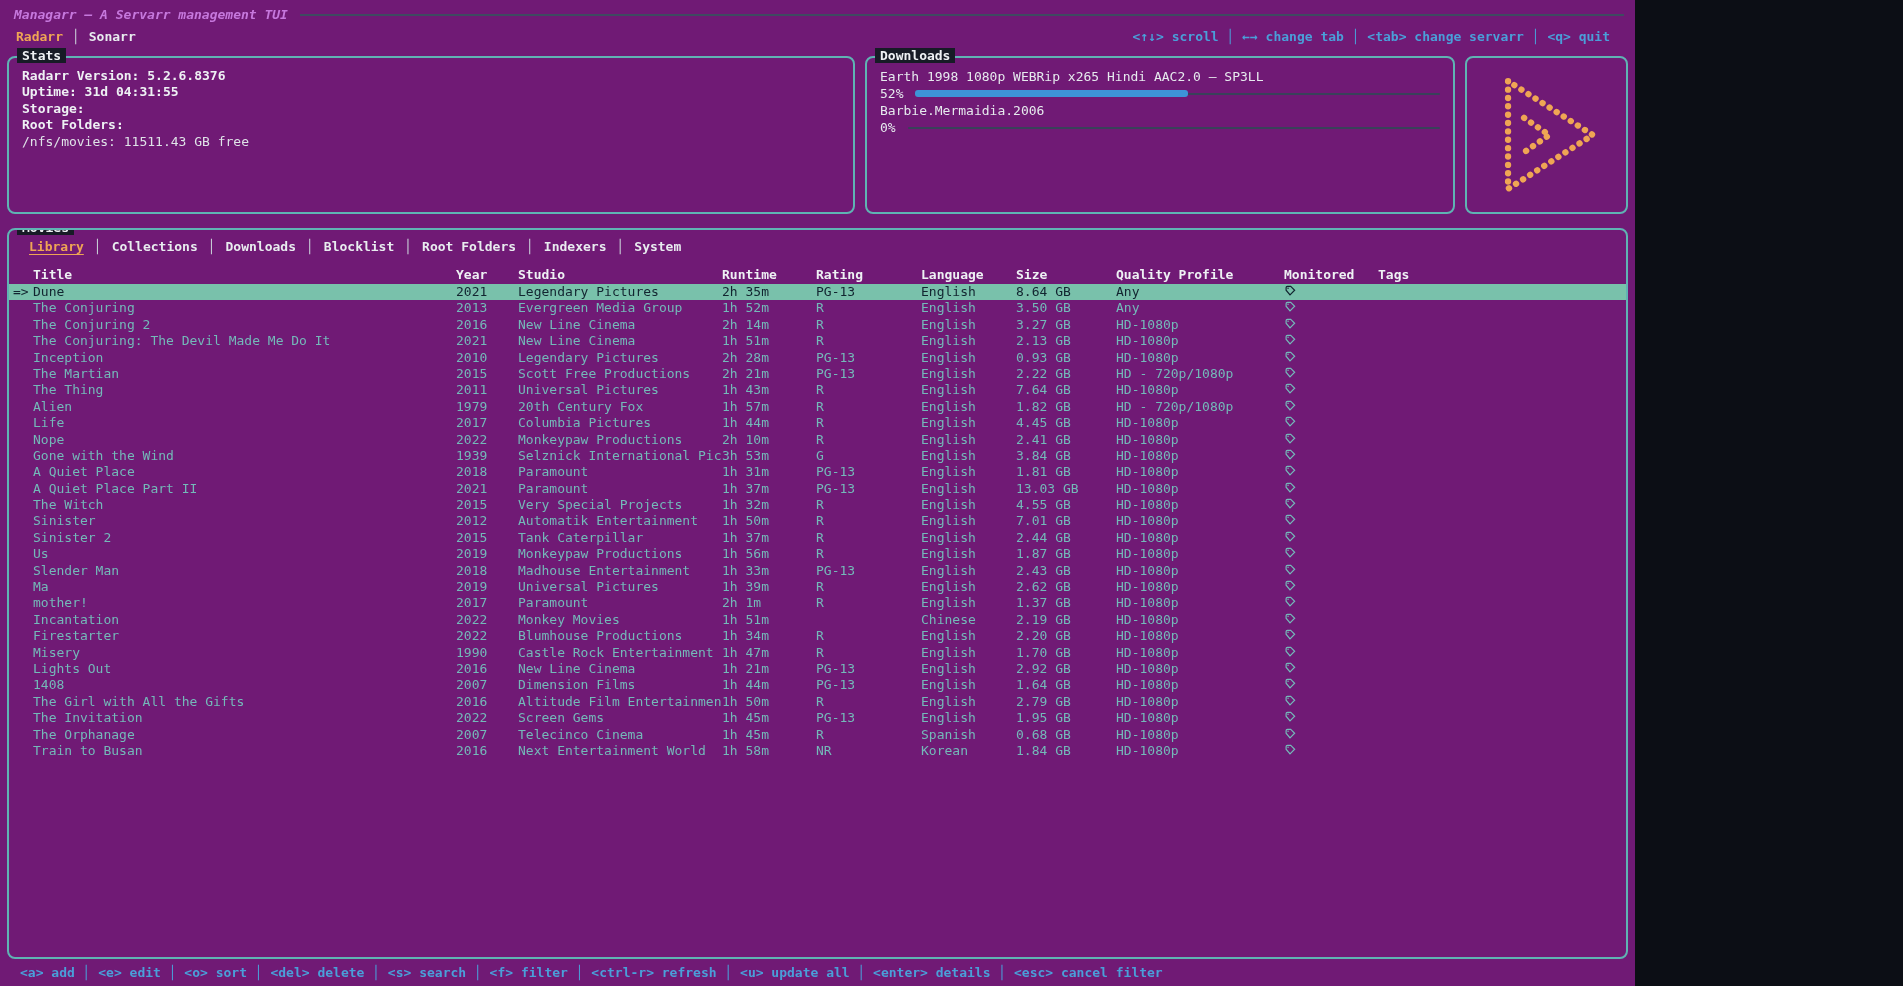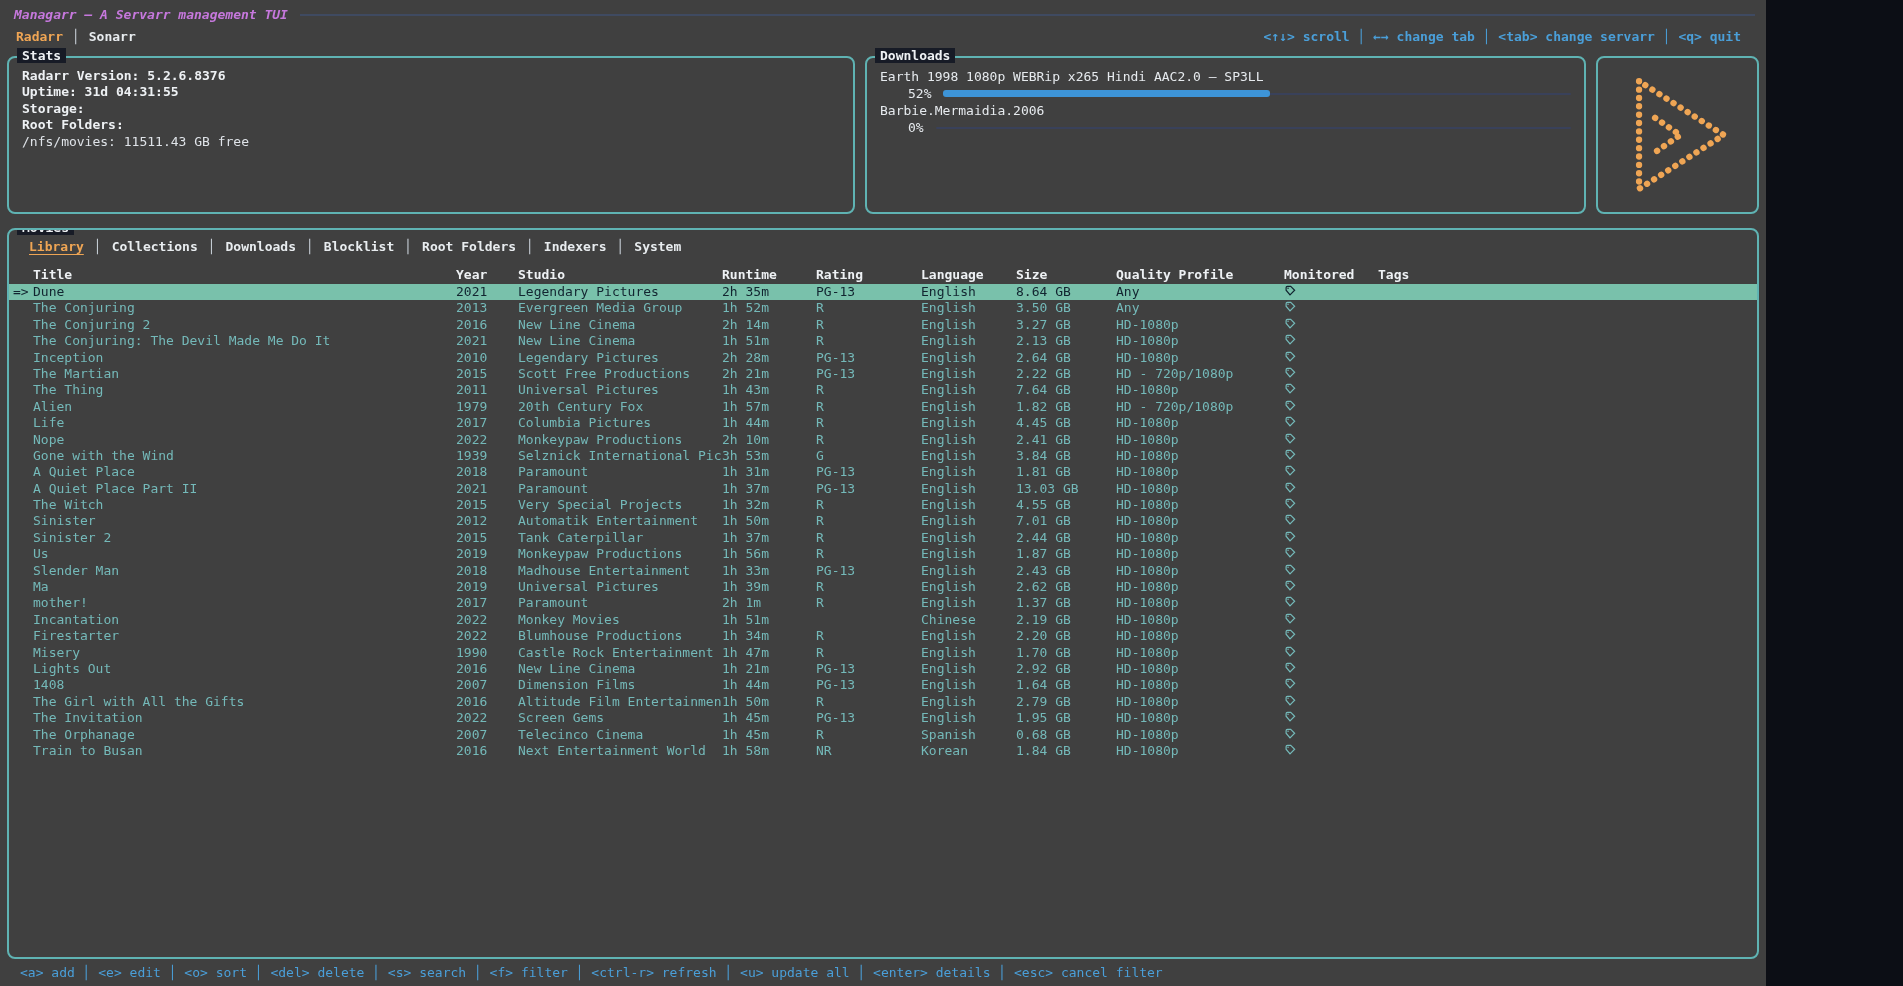--- a/index.html
+++ b/index.html
@@ -1,20 +1,20 @@
 <!DOCTYPE html>
 <html><head>
 <meta charset="utf-8">
 <title>Managarr</title>
 <style>
   * { margin:0; padding:0; box-sizing:border-box; }
   html, body { background:#0c0e15; }
   .app {
-    position:relative; width:1766px; height:986px;
-    background:#404040; color:#dfe3e8;
+    position:relative; width:1635px; height:986px;
+    background:#701a75; color:#dfe3e8;
     font-family:"DejaVu Sans Mono", monospace; font-size:13px;
     display:flex; flex-direction:column; overflow:hidden;
     padding:4px 7px 0 7px;
   }
   .title-row { display:flex; align-items:center; height:21px; padding-left:7px; flex:none; }
   .app-title { color:#c678dd; font-style:italic; font-weight:bold; white-space:nowrap; }
   .title-rule { flex:1; border-top:2px solid #3f4a61; margin-left:12px; margin-right:4px; }
   .servarr-row { display:flex; align-items:center; height:23px; padding-left:9px; flex:none; }
   .servarr-tab { font-weight:bold; color:#e8ecef; cursor:default; }
   .servarr-tab.active { color:#efa554; }
@@ -30,21 +30,21 @@
 
   .panel-body { padding:10px 13px 0 13px; }
   .stat-line { height:16.4px; line-height:16.4px; white-space:nowrap; color:#dfe3e8; }
   .stat-line.bold { font-weight:bold; color:#eef1f4; }
   .bar-line { display:flex; align-items:center; }
   .bar { flex:1; position:relative; height:7px; margin-left:10px; }
   .bar::before { content:""; position:absolute; left:0; right:0; top:2.5px; height:2px; background:#39415a; border-radius:1px; }
   .bar .fill { position:absolute; left:0; top:0; height:7px; background:#3d94d8; border-radius:3px; }
 
   .dl-name { height:17px; line-height:17px; white-space:nowrap; color:#e6eaee; }
-  .dl-bar-row { display:flex; align-items:center; height:17px;margin-left:28px; }
+  .dl-bar-row { display:flex; align-items:center; height:17px; }
   .dl-pct { white-space:nowrap; color:#e6eaee; margin-right:2px; }
 
   .movies-panel { flex:1; margin-top:14px; display:flex; flex-direction:column; overflow:hidden; }
   .movies-tabs { padding:9px 0 0 12px; height:30px; flex:none; white-space:nowrap; }
   .mtab { font-weight:bold; color:#e8ecef; cursor:default; }
   .mtab.active { color:#efa554; text-decoration:underline; text-underline-offset:3px;margin-left:8px; }
   .movies-tabs .pipe { margin:0 10px; }
 
   .thead, .trow {
     display:grid;
@@ -53,21 +53,21 @@
   }
   .thead { margin-top:6px; font-weight:bold; color:#eef1f4; height:18px; flex:none; }
   .tbody { flex:1; overflow:hidden; }
   .trow { color:#74b9b9; }
   .trow.selected { background:#79c1ab; color:#122530; }
   .c { overflow:hidden; }
   .c.prefix { padding-left:4px; }
   .col-monitored { padding-left:8px; }
   .flag { width:12px; height:12px; display:inline-block; vertical-align:-1px; }
 
-  .footer { flex:none; height:27px; display:flex; align-items:center; padding-left:13px; color:#4a9fd9; font-weight:normal; white-space:nowrap;text-align:center; }
+  .footer { flex:none; height:27px; display:flex; align-items:center; padding-left:13px; color:#4a9fd9; font-weight:bold; white-space:nowrap;text-align:center; }
 </style>
 </head>
 <body>
 
 <div class="app">
 
   <div class="title-row">
     <span class="app-title">Managarr – A Servarr management TUI</span>
     <span class="title-rule"></span>
   </div>
@@ -203,21 +203,21 @@
           <span class="c col-tags"></span>
         </div>
         <div class="trow">
           <span class="c prefix"></span>
           <span class="c col-title">Inception</span>
           <span class="c col-year">2010</span>
           <span class="c col-studio">Legendary Pictures</span>
           <span class="c col-runtime">2h 28m</span>
           <span class="c col-rating">PG-13</span>
           <span class="c col-language">English</span>
-          <span class="c col-size">2.64 GB</span>
+          <span class="c col-size">0.93 GB</span>
           <span class="c col-quality">HD-1080p</span>
           <span class="c col-monitored"><svg class="flag" viewBox="0 0 16 16">
               <path d="M9 1.8 L14.2 7 L8 13.2 L2.8 7 L2.8 3.6 Q2.8 1.8 4.6 1.8 Z" fill="none" stroke="currentColor" stroke-width="1.6"></path>
               <circle cx="5.4" cy="4.4" r="1" fill="currentColor"></circle>
             </svg></span>
           <span class="c col-tags"></span>
         </div>
         <div class="trow">
           <span class="c prefix"></span>
           <span class="c col-title">The Martian</span>

